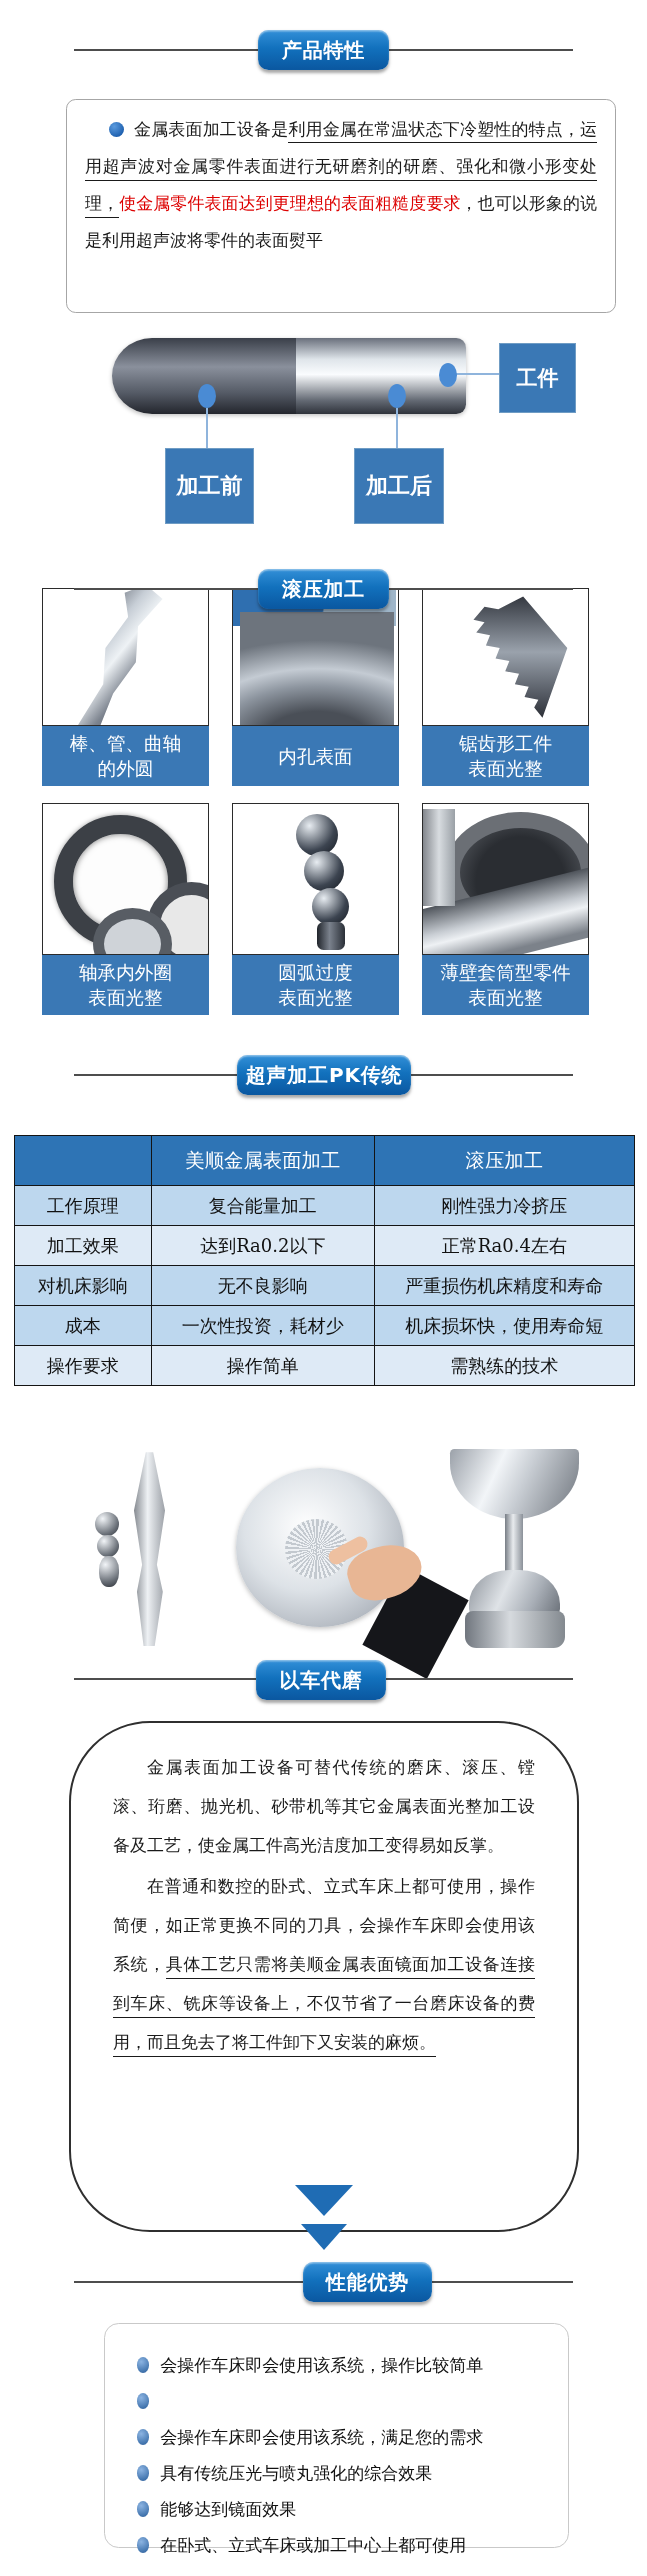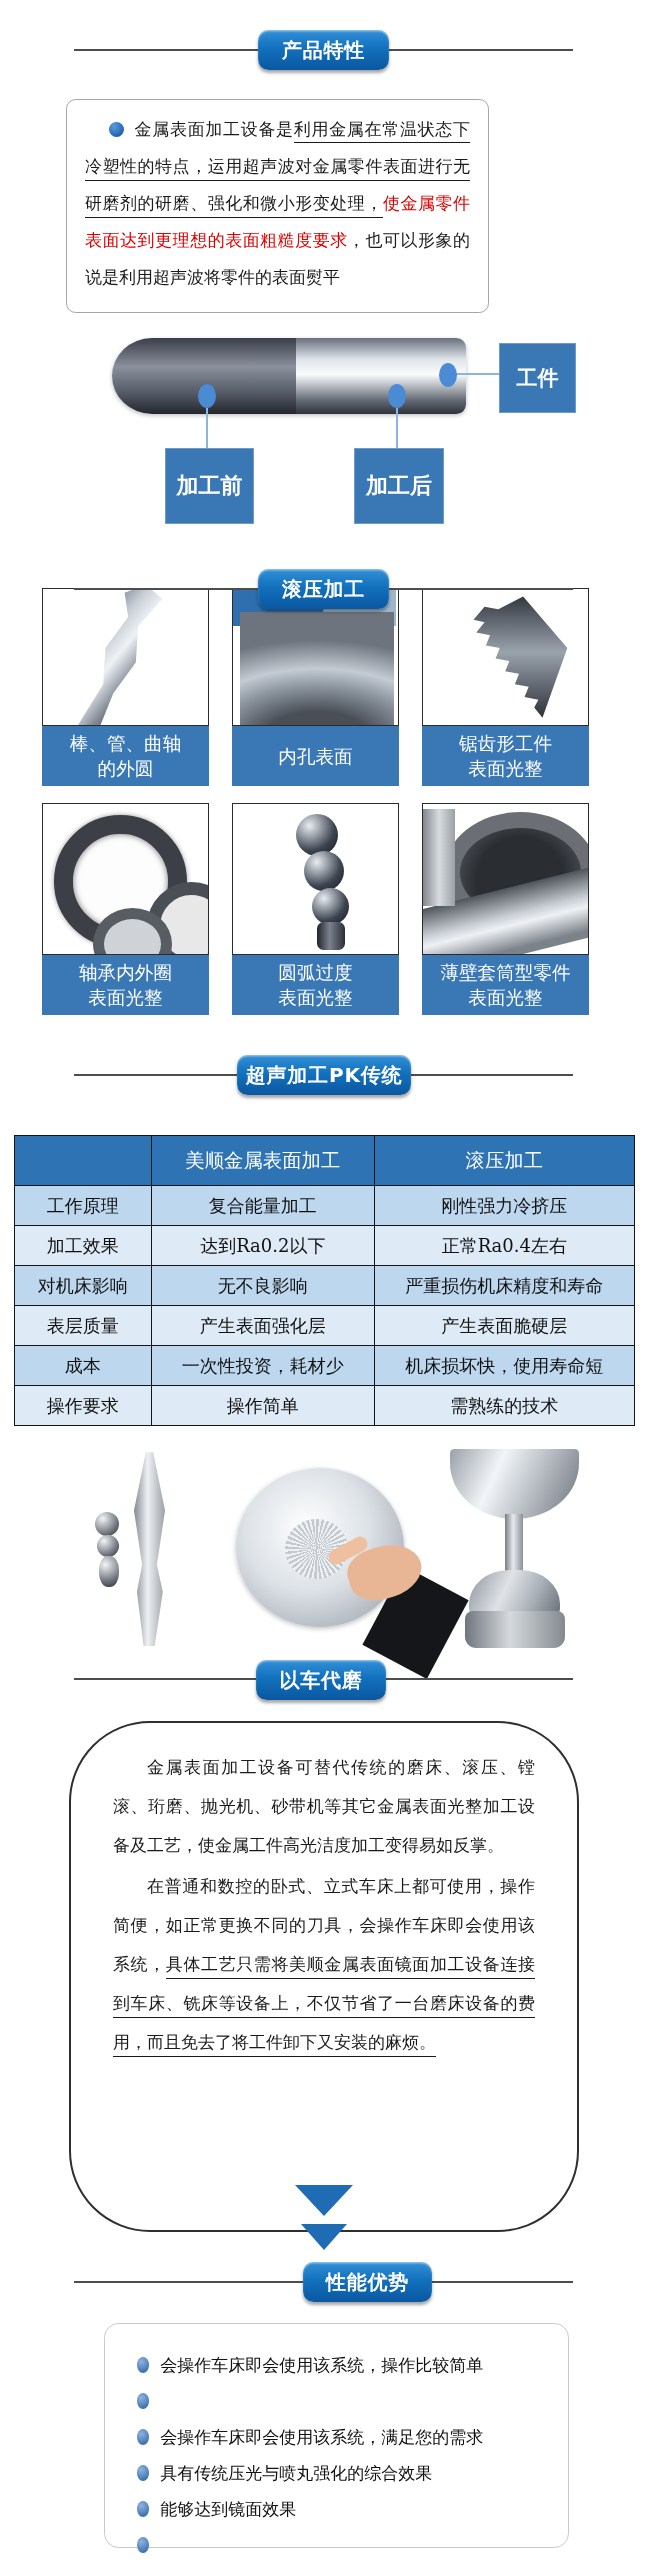--- a/index.html
+++ b/index.html
@@ -9,21 +9,21 @@
 
   
   .rule{position:absolute;left:74px;width:499px;height:1.6px;background:#4d4d4d;z-index:1;}
   .badge{position:absolute;z-index:2;height:40px;border-radius:10.5px;
          background:linear-gradient(180deg,#3390d8 0%,#1271bd 45%,#0a57a0 100%);
          box-shadow:0 2.4px 3.2px rgba(0,0,0,.35), inset 0 1.6px 1.6px rgba(255,255,255,.45);
          color:#fff;font-family:"DejaVu Sans",sans-serif;font-weight:bold;font-size:20px;
          display:flex;align-items:center;justify-content:center;letter-spacing:0.8px;}
 
   
-  .txtbox{position:absolute;left:66px;top:99px;width:423px;height:214px;border:1.6px solid #a6a6a6;
+  .txtbox{position:absolute;left:66px;top:99px;width:550px;height:214px;border:1.6px solid #a6a6a6;
           border-radius:9.7px;box-sizing:border-box;padding:11.3px 18px 0 18px;}
   .para{font-size:17px;line-height:2.18;text-align:justify;margin:0;text-indent:1.4em;}
   .dot-bullet{display:inline-block;width:15.4px;height:15.4px;border-radius:50%;
           background:radial-gradient(circle at 35% 30%,#5a9ade,#1d5fae 75%);
           vertical-align:-1.6px;margin-right:9.7px;}
   .u{border-bottom:1.2px solid #1a1a1a;padding-bottom:3.2px;}
   .red{color:#dd0000;}
 
   
   .rod{left:112px;top:338px;width:354px;height:76px;border-radius:40px 9.7px 9.7px 40px / 38px 9.7px 9.7px 38px;
@@ -180,25 +180,20 @@
     <tr class="even">
       <td>加工效果</td>
       <td>达到Ra0.2以下</td>
       <td>正常Ra0.4左右</td>
     </tr>
     <tr class="odd">
       <td>对机床影响</td>
       <td>无不良影响</td>
       <td>严重损伤机床精度和寿命</td>
     </tr>
-    <tr class="even">
-      <td>表层质量</td>
-      <td>产生表面强化层</td>
-      <td>产生表面脆硬层</td>
-    </tr>
     <tr class="odd">
       <td>成本</td>
       <td>一次性投资，耗材少</td>
       <td>机床损坏快，使用寿命短</td>
     </tr>
     <tr class="even">
       <td>操作要求</td>
       <td>操作简单</td>
       <td>需熟练的技术</td>
     </tr>
@@ -262,17 +257,18 @@
     <div class="adv-item">
         <span class="adv-dot"></span>
         <span>具有传统压光与喷丸强化的综合效果</span>
       </div>
     <div class="adv-item">
         <span class="adv-dot"></span>
         <span>能够达到镜面效果</span>
       </div>
     <div class="adv-item">
         <span class="adv-dot"></span>
+        <span>在卧式、立式车床或加工中心上都可使用</span>
       </div>
   </div>
 
 </div>
 
 
 </body></html>

